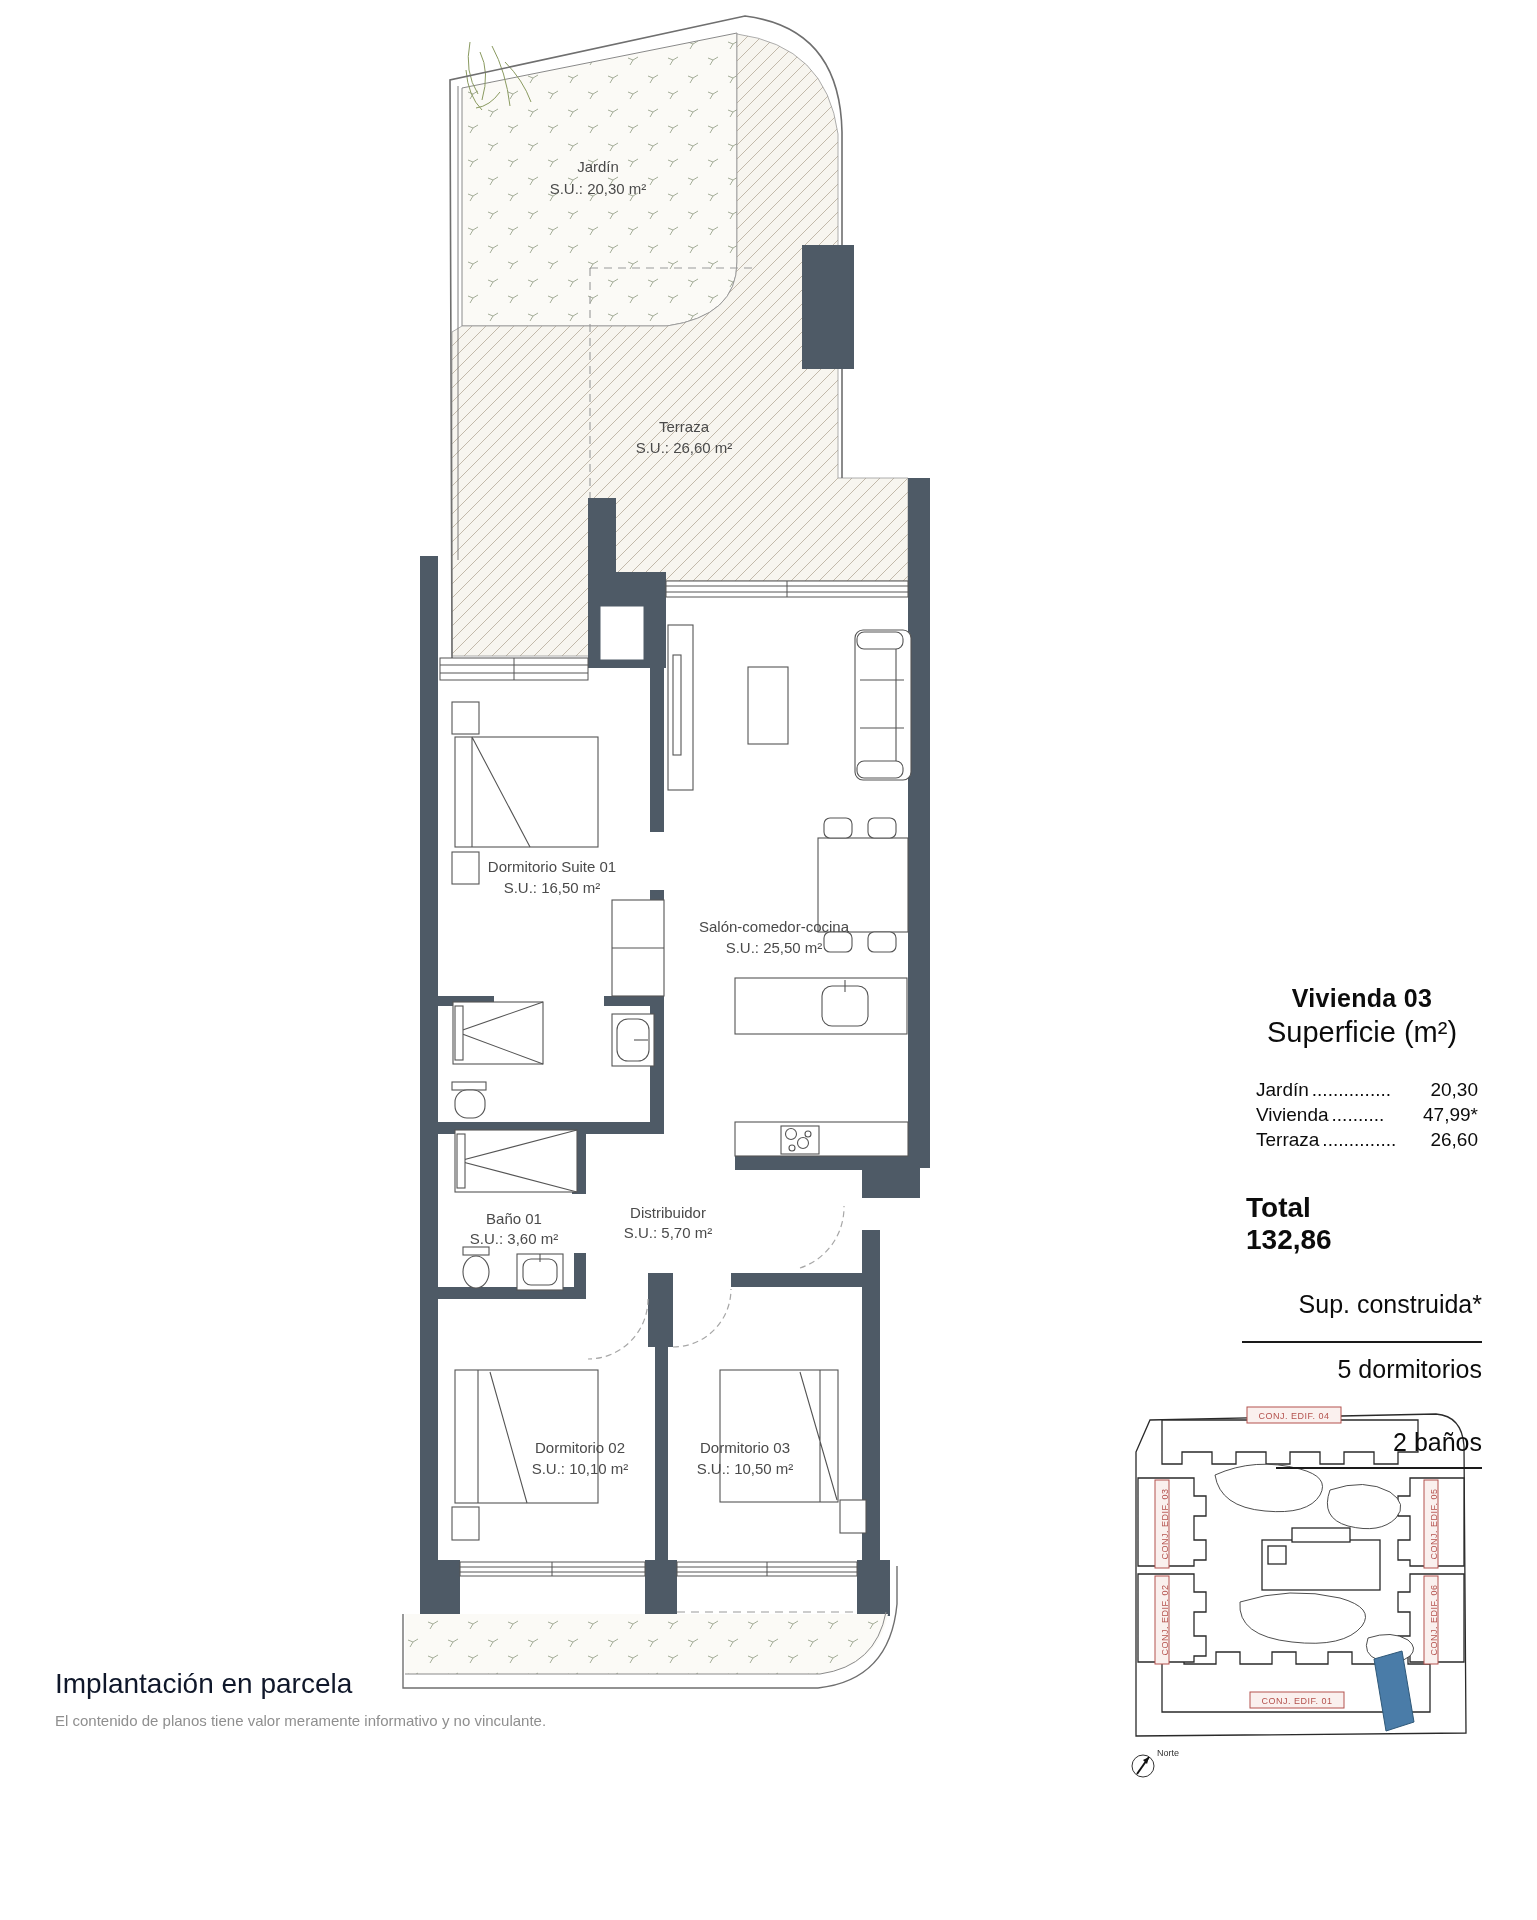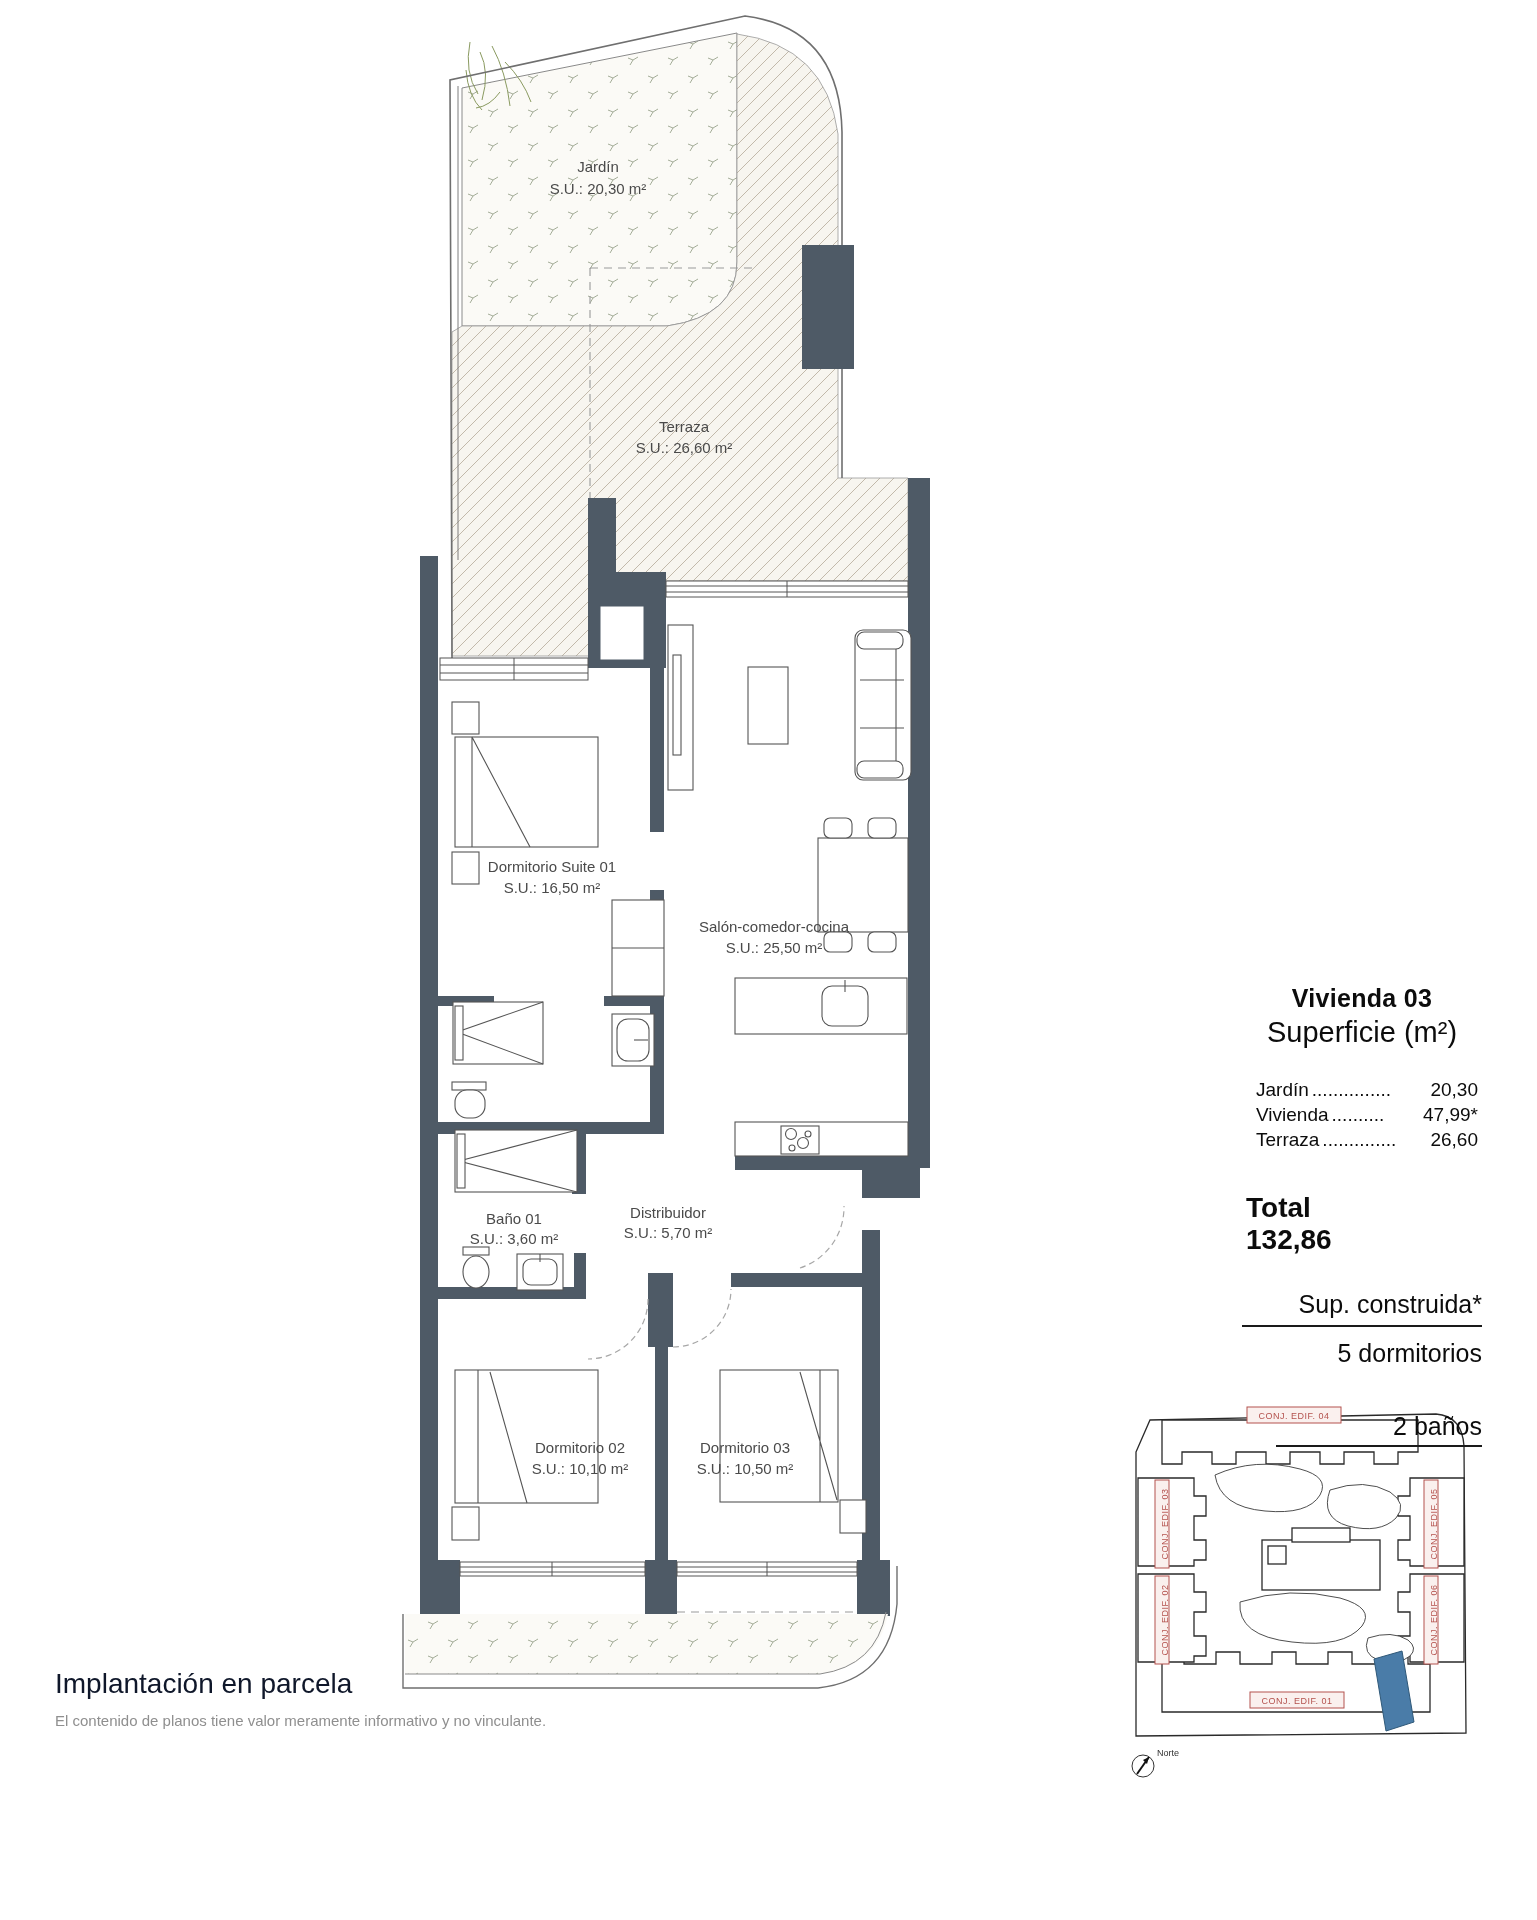--- a/index.html
+++ b/index.html
@@ -14,23 +14,23 @@
   .panel-title{font-size:25px;font-weight:bold;text-align:center;letter-spacing:.3px;}
   .panel-sub{font-size:29px;text-align:center;margin-top:3px;}
   .rows{margin-top:28px;font-size:19px;padding:0 4px 0 14px;}
   .row{display:flex;align-items:baseline;line-height:1.32;white-space:nowrap;}
   .row .lbl{flex:0 0 auto;}
   .row .dots{flex:1 1 auto;overflow:hidden;margin:0 3px;color:#0c0c0c;}
   .row .val{flex:0 0 auto;}
   .total{display:flex;justify-content:space-between;font-weight:bold;
          font-size:28px;margin-top:40px;padding:0 8px 0 4px;flex-direction:column;}
   .note{margin-top:34px;text-align:right;font-size:25px;}
-  .note-title{display:block;padding-bottom:6px;border-bottom:2px solid #1a1a1a;}
+  .note-title{display:block;padding-bottom:22px;border-bottom:2px solid #1a1a1a;}
   .note-line{margin-top:12px;}
-  .note-underline{display:block;width:86%;margin-left:auto;padding-bottom:4px;
+  .note-underline{display:block;width:86%;margin-left:auto;padding-bottom:10px;
                   border-bottom:2px solid #1a1a1a;margin-top:44px;}
   #footer-title{position:absolute;left:55px;top:1668px;font-size:28px;color:#0f172a;}
   #footer-disc{position:absolute;left:55px;top:1712px;font-size:15px;color:#8f8f8f;}
 </style>
 </head>
 <body>
 
 
 
 <svg id="plan" width="1537" height="1920" viewBox="0 0 1537 1920" xmlns="http://www.w3.org/2000/svg">

